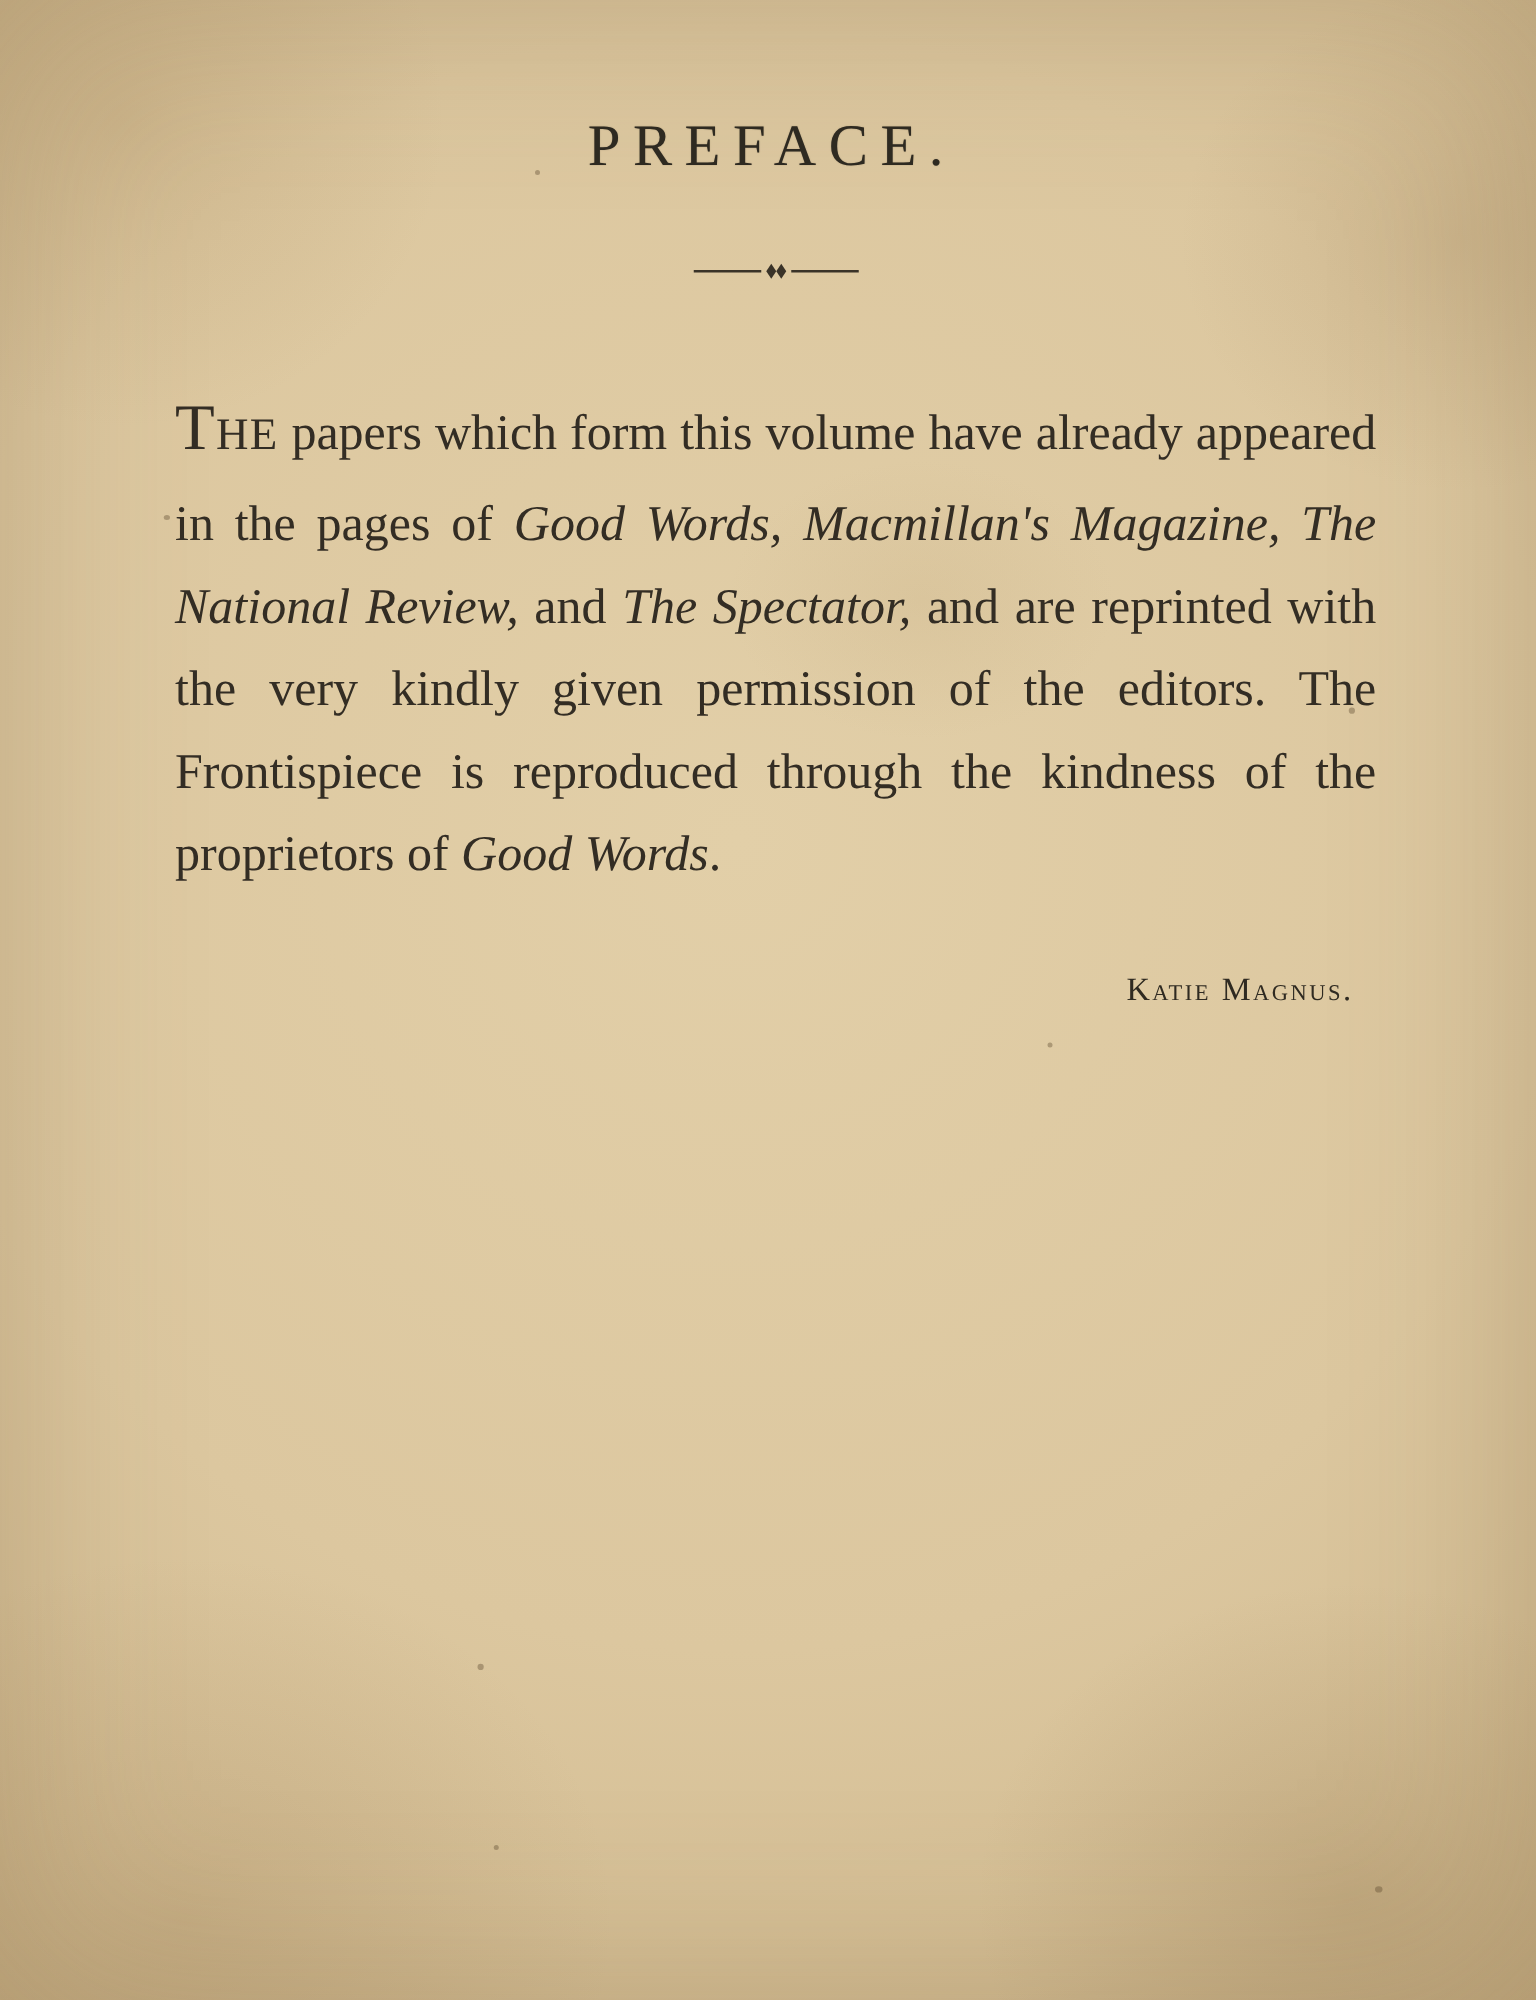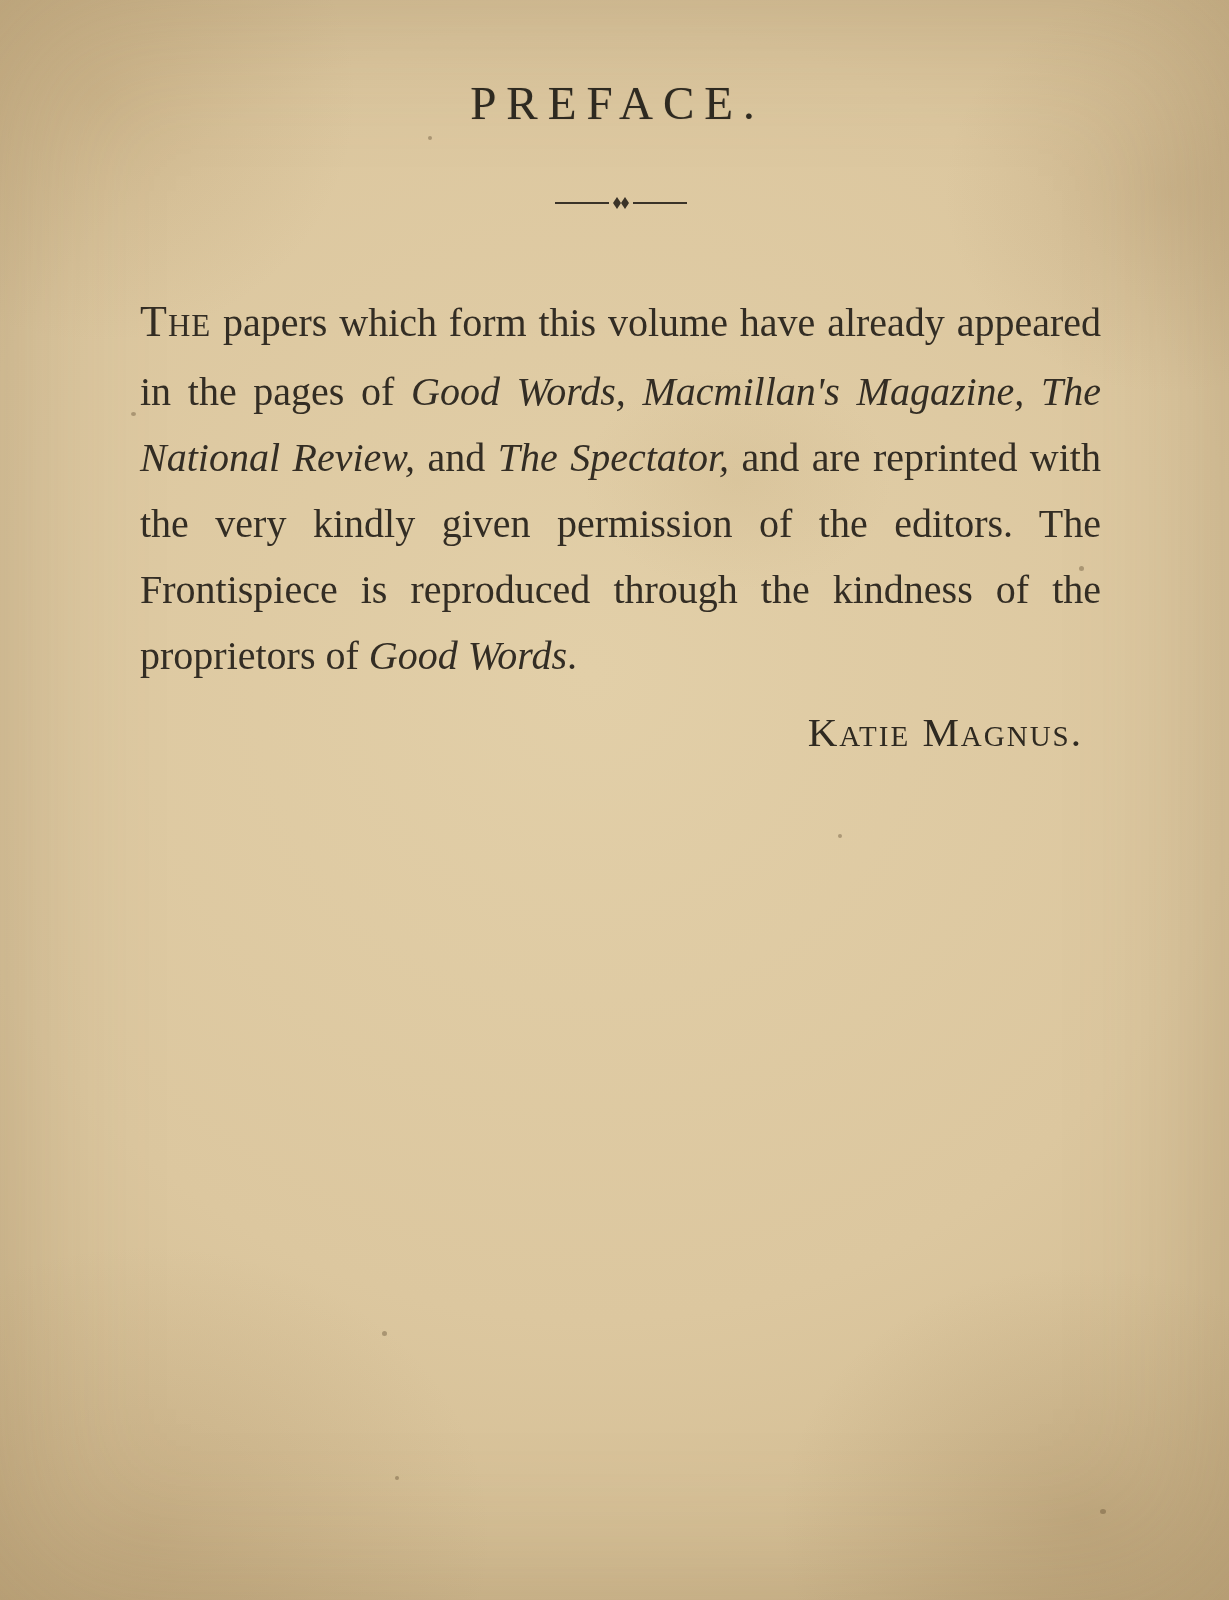--- a/index.html
+++ b/index.html
@@ -48,21 +48,21 @@
     z-index: 2;
     padding: 72px 128px 0 140px;
     color: #312b22;
   }
 
   .page-title {
     text-align: center;
     font-size: 47px;
     letter-spacing: 10px;
     font-weight: 400;
-    margin: 4px 0 0 -6px;
+    margin: 18px 0 0 -6px;
     color: #2e2a21;
     text-shadow: 0 0 1px rgba(60,50,35,0.35);
   }
 
   .ornament {
     display: block;
     margin: 62px auto 0 auto;
     width: 140px;
     height: 22px;
   }
@@ -76,31 +76,31 @@
     color: #332d24;
   }
   .body-text p {
     margin: 0 0 6px 0;
   }
   .para-indent {
     text-indent: 48px;
   }
   .smallcaps-lead {
     font-variant: small-caps;
-    font-size: 44px;
+    font-size: 52px;
     letter-spacing: 1px;
   }
   em {
     font-style: italic;
   }
 
   .signature {
-    margin-top: 19px;
+    margin-top: 61px;
     text-align: right;
-    font-size: 41px;
+    font-size: 26px;
     font-variant: small-caps;
     letter-spacing: 2px;
     padding-right: 18px;
     color: #2f2a21;
   }
 
   
   .speck {
     position: absolute;
     background: rgba(90,70,45,0.38);

